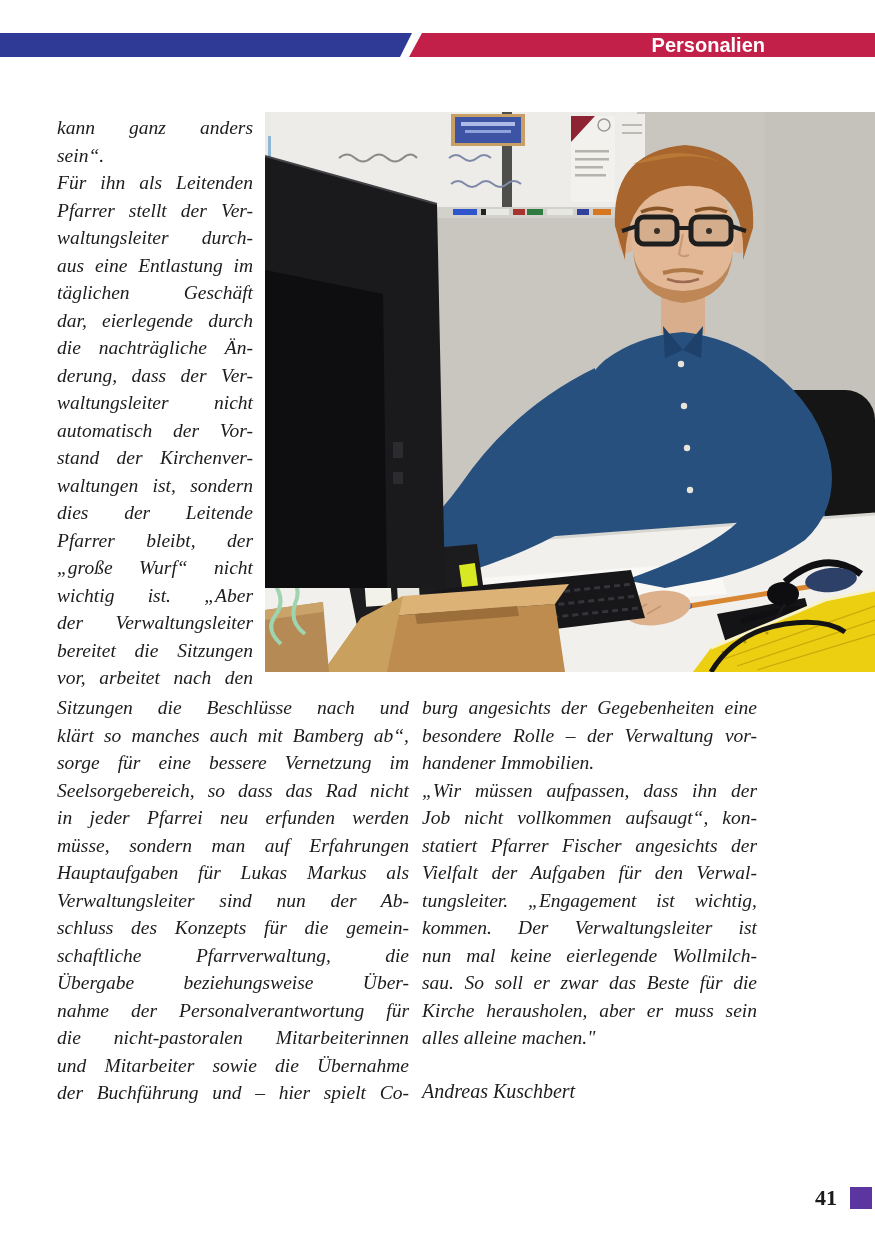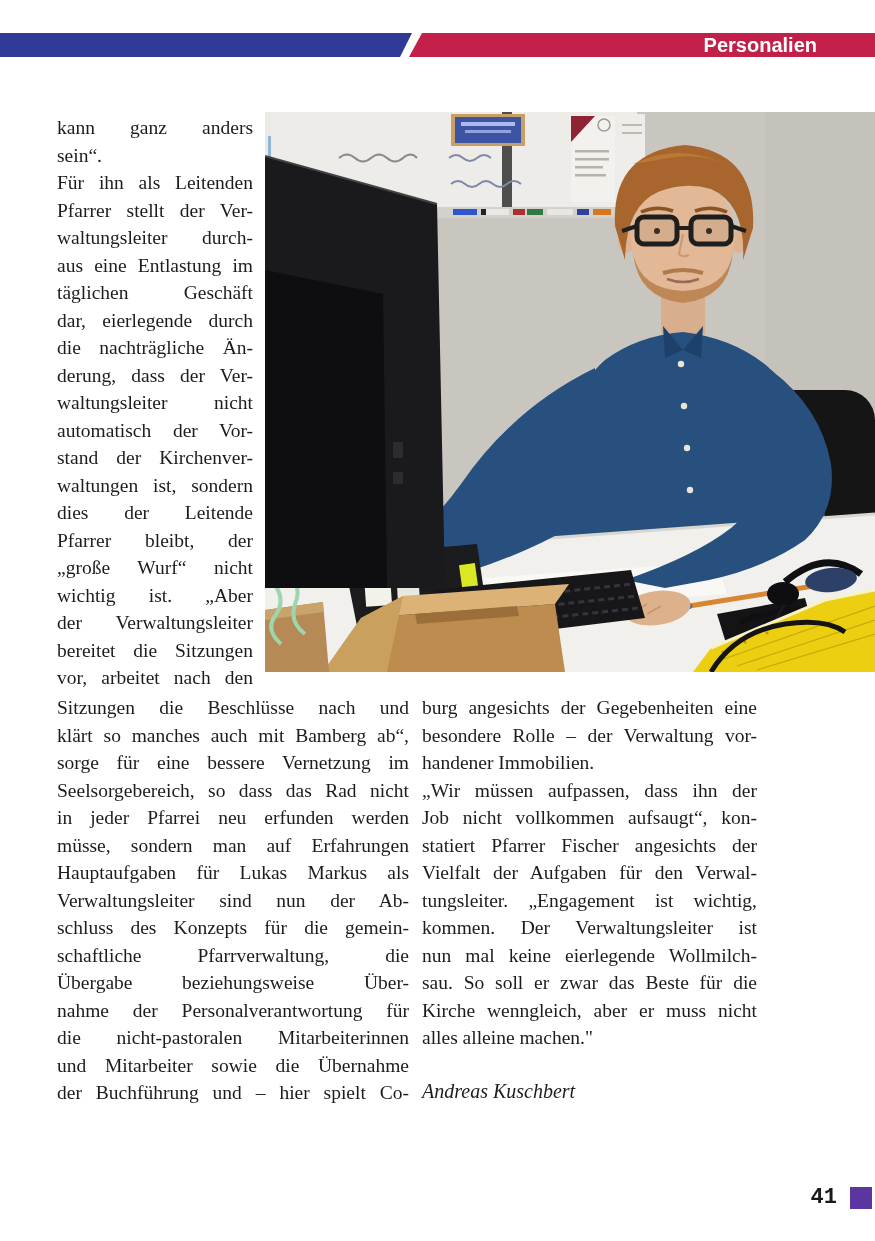--- a/index.html
+++ b/index.html
@@ -5,35 +5,35 @@
   html,body{margin:0;padding:0;background:#ffffff;}
   .page{position:relative;width:875px;height:1241px;background:#ffffff;overflow:hidden;
         font-family:"Liberation Serif",serif;color:#1c1c1c;}
   
   .bar-blue{position:absolute;left:0;top:33px;width:412px;height:24px;background:var(--header_blue);
             clip-path:polygon(0 0,100% 0,calc(100% - 12px) 100%,0 100%);}
   .bar-red{position:absolute;left:409px;top:33px;right:0;height:24px;background:var(--header_red);
            clip-path:polygon(13px 0,100% 0,100% 100%,0 100%);
            display:flex;align-items:center;justify-content:flex-end;}
   .header-title{font-family:"Liberation Sans",sans-serif;font-weight:700;font-size:20px;
-                color:#ffffff;padding-right:58px;line-height:24px;}
+                color:#ffffff;padding-right:110px;line-height:24px;}
   
   .photo{position:absolute;left:265px;top:112px;width:610px;height:560px;overflow:hidden;}
   .photo svg{display:block;width:100%;height:100%;}
   
   .col{position:absolute;font-size:19.5px;line-height:27.5px;}
   .col-narrow{left:57px;top:114px;width:196px;}
   .col-left{left:57px;top:694px;width:352px;}
   .col-right{left:422px;top:694px;width:335px;}
-  .line{text-align:justify;text-align-last:justify;white-space:nowrap;}
+  .line{text-align:justify;text-align-last:justify;white-space:nowrap;font-style:italic;}
   .line.end{text-align-last:left;}
   .byline{margin-top:26px;text-align:left;font-style:italic;font-size:20px;}
   
   .footer{position:absolute;right:3px;top:1185px;display:flex;align-items:center;gap:13px;}
-  .pagenum{font-family:Liberation Mono, monospace;font-weight:700;font-size:22px;color:#1a1a1a;margin-left:10px;}
+  .pagenum{font-family:Liberation Serif, serif;font-weight:700;font-size:22px;color:#1a1a1a;margin-left:10px;}
   .page-marker{width:22px;height:22px;background:var(--footer_purple);display:inline-block;}
 </style>
 </head>
 <body>
 
 <div class="page">
 
   <div>
     <div class="bar-blue"></div>
     <div class="bar-red">
@@ -241,21 +241,21 @@
         </div>
         <div class="para">
           <div class="line">„Wir müssen aufpassen, dass ihn der</div>
           <div class="line">Job nicht vollkommen aufsaugt“, kon-</div>
           <div class="line">statiert Pfarrer Fischer angesichts der</div>
           <div class="line">Vielfalt der Aufgaben für den Verwal-</div>
           <div class="line">tungsleiter. „Engagement ist wichtig,</div>
           <div class="line">kommen. Der Verwaltungsleiter ist</div>
           <div class="line">nun mal keine eierlegende Wollmilch-</div>
           <div class="line">sau. So soll er zwar das Beste für die</div>
-          <div class="line">Kirche wenngleich, aber er muss nicht</div>
+          <div class="line">Kirche herausholen, aber er muss sein</div>
           <div class="line end">alles alleine machen."</div>
         </div>
       </div>
     <div class="byline">Andreas Kuschbert</div>
   </div>
 
   <div class="footer">
     <span class="pagenum">41</span>
     <span class="page-marker"></span>
   </div>

